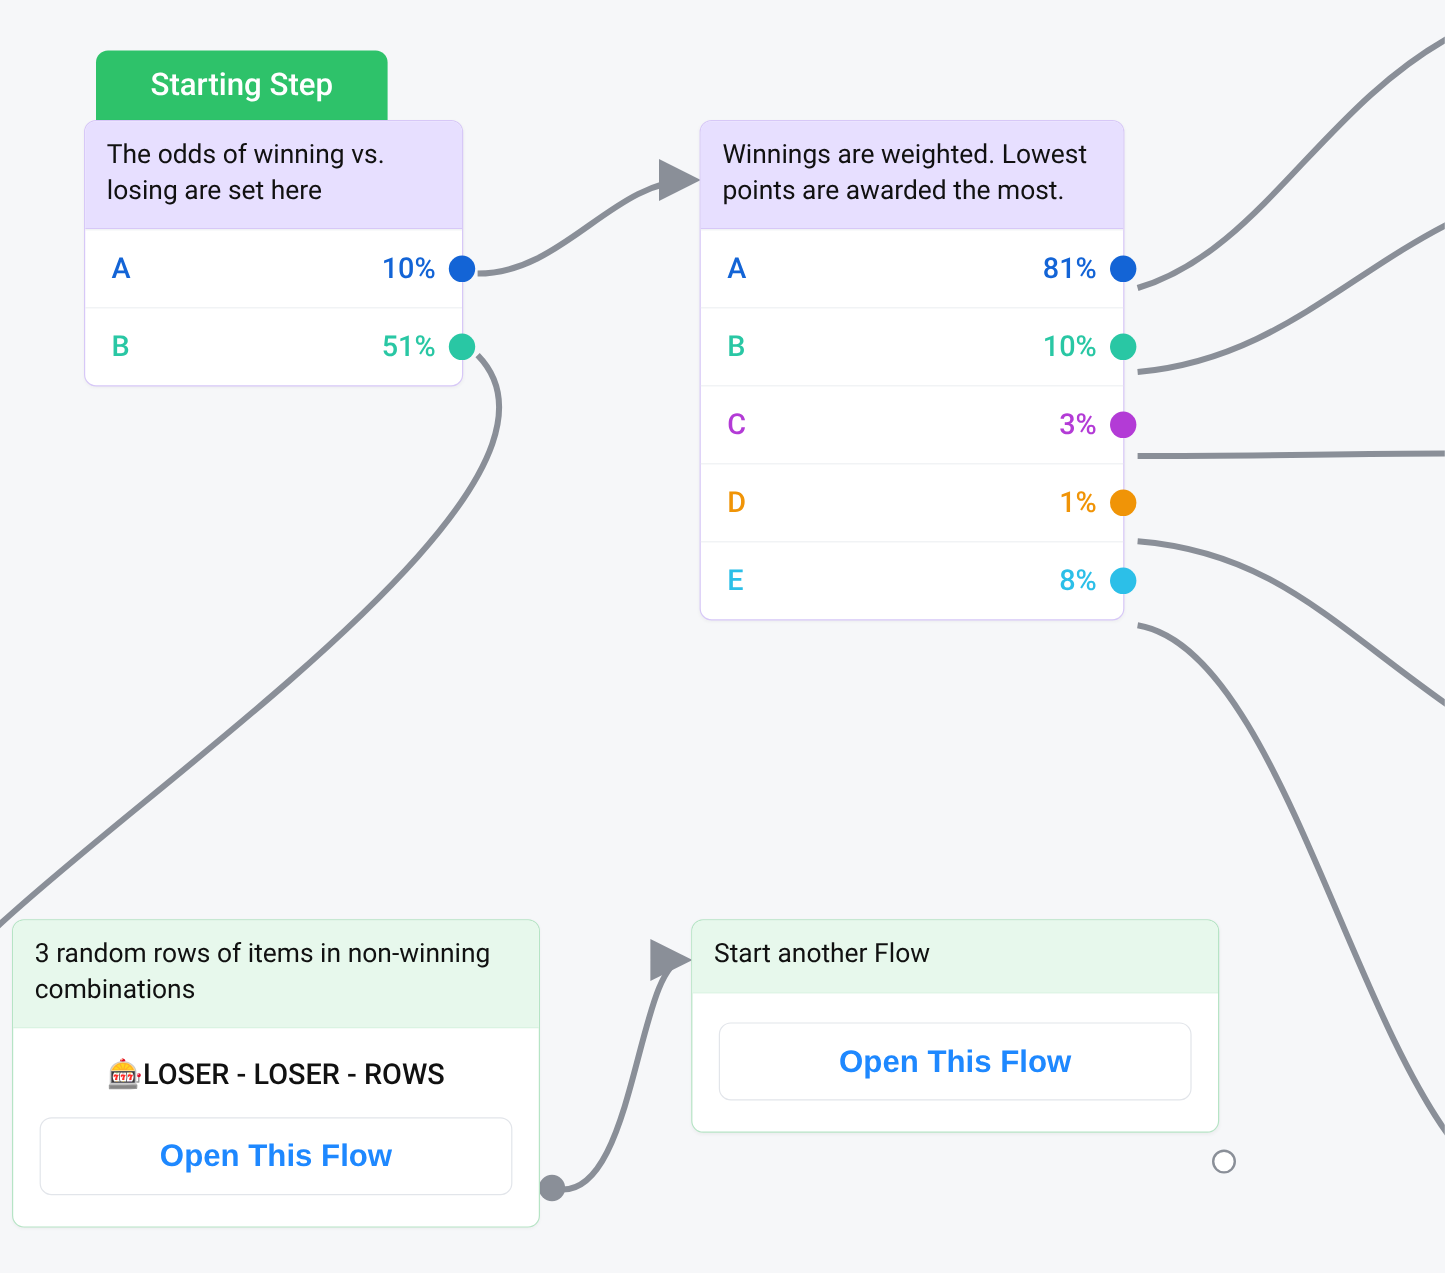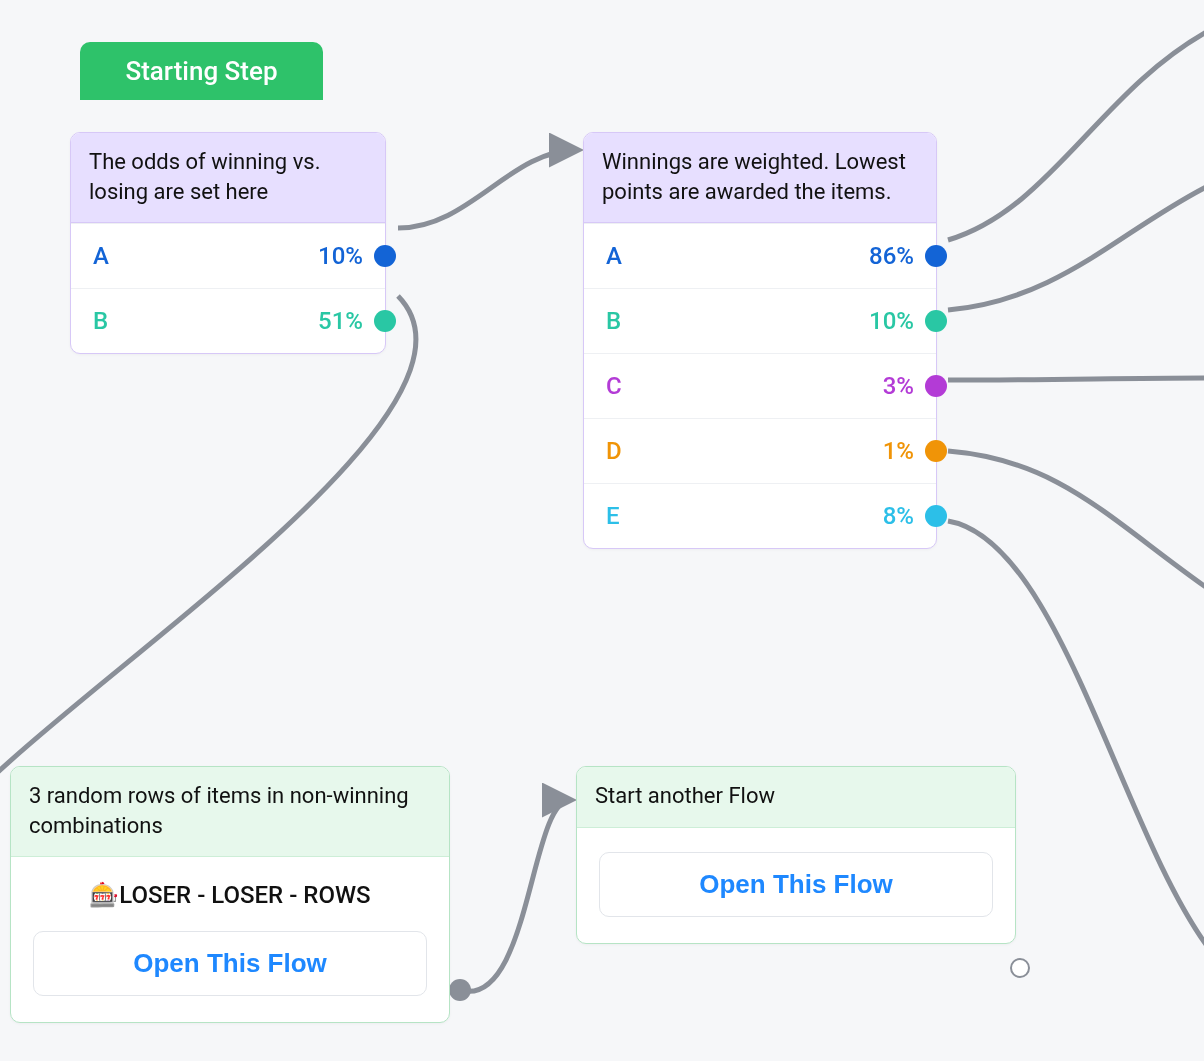--- a/index.html
+++ b/index.html
@@ -19,21 +19,20 @@
     pointer-events: none;
   }
   .node {
     position: absolute;
     border-radius: 10px;
     background: #fff;
   }
   .purple-node {
     border: 1px solid #d7c8f7;
     box-shadow: 0 1px 3px rgba(0,0,0,0.04);
-    margin-top: 32px;
   }
   .green-node {
     border: 1px solid #b6e4c5;
     box-shadow: 0 1px 3px rgba(0,0,0,0.04);
   }
   .starting-tab {
     position: absolute;
     background: #2ec26a;
     color: #fff;
     font-size: 26px;
@@ -150,24 +149,24 @@
     <span class="port" style="background:#1364d6;"></span>
   </div>
   <div class="row" style="color:#29c7a4;">
     <span class="label">B</span>
     <span class="value">51%</span>
     <span class="port" style="background:#29c7a4;"></span>
   </div>
 </div>
 
 <div class="node purple-node" style="left:583px; top:100px; width:354px;">
-  <div class="purple-header">Winnings are weighted. Lowest points are awarded the items.</div>
+  <div class="purple-header">Winnings are weighted. Lowest points are awarded the most.</div>
   <div class="row" style="color:#1364d6;">
     <span class="label">A</span>
-    <span class="value">86%</span>
+    <span class="value">81%</span>
     <span class="port" style="background:#1364d6;"></span>
   </div>
   <div class="row" style="color:#29c7a4;">
     <span class="label">B</span>
     <span class="value">10%</span>
     <span class="port" style="background:#29c7a4;"></span>
   </div>
   <div class="row" style="color:#b33bd6;">
     <span class="label">C</span>
     <span class="value">3%</span>

